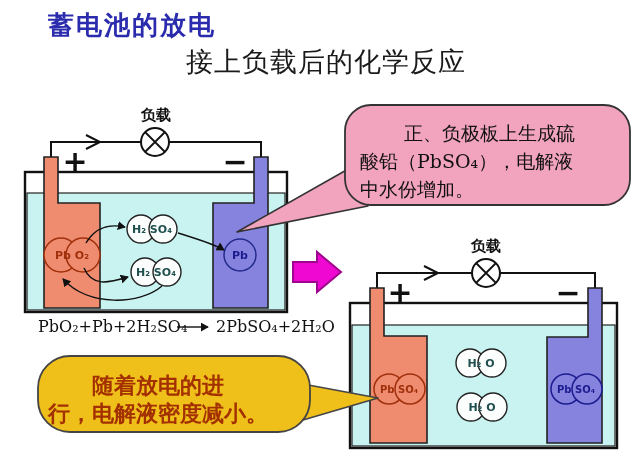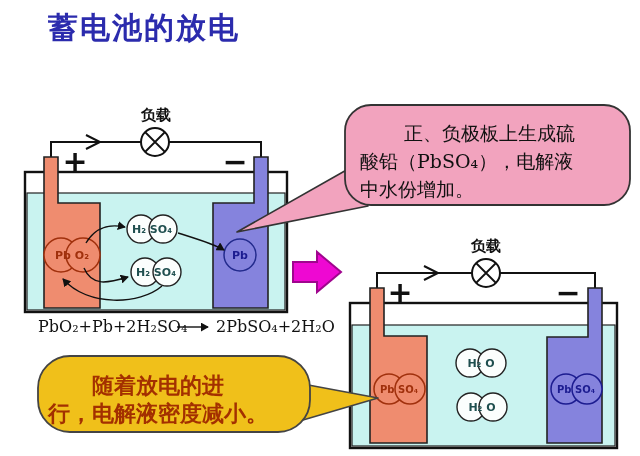--- a/index.html
+++ b/index.html
@@ -3,21 +3,21 @@
 <meta charset="utf-8">
 <style>
   html,body{margin:0;padding:0;background:#fff;}
   #canvas{
     position:relative;width:640px;height:456px;background:#ffffff;
     overflow:hidden;font-family:"DejaVu Sans",sans-serif;
   }
   .page-title{
     position:absolute;left:48px;top:8px;
     font-family:"DejaVu Sans",sans-serif;
-    font-size:30px;font-weight:bold;color:#2b2bad;letter-spacing:2px;
+    font-size:26px;font-weight:bold;color:#2b2bad;letter-spacing:2px;
     white-space:nowrap;
   }
   .page-subtitle{
     position:absolute;left:158px;top:44px;width:336px;text-align:center;
     font-family:"DejaVu Serif",serif;
     font-size:27px;font-weight:normal;color:#1a1a1a;letter-spacing:1px;
     white-space:nowrap;
   }
   svg{position:absolute;left:0;top:0;}
   text{font-family:"DejaVu Sans",sans-serif;}
@@ -29,20 +29,21 @@
   .equation{font-family:"DejaVu Serif",serif;font-size:16px;fill:#111;}
   .pink-text{font-family:"DejaVu Serif",serif;font-size:19px;fill:#111;}
   .yellow-text{font-family:"DejaVu Serif",serif;font-size:22px;font-weight:bold;fill:#a33000;}
 </style>
 </head>
 <body>
 
 <div id="canvas">
 
   <div class="page-title">蓄电池的放电</div>
+  <div class="page-subtitle">接上负载后的化学反应</div>
 
   <svg width="640" height="456" viewBox="0 0 640 456">
     <defs>
       <marker id="ah" viewBox="0 0 10 10" refX="8" refY="5" markerWidth="9" markerHeight="9" orient="auto-start-reverse" markerUnits="userSpaceOnUse">
         <path d="M0,0 L9,5 L0,10 Z" fill="#111"></path>
       </marker>
     </defs>
 
     <g>
 

